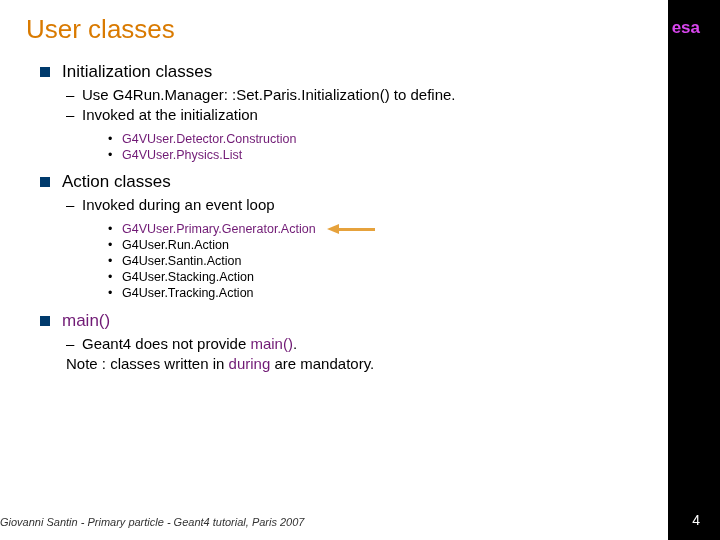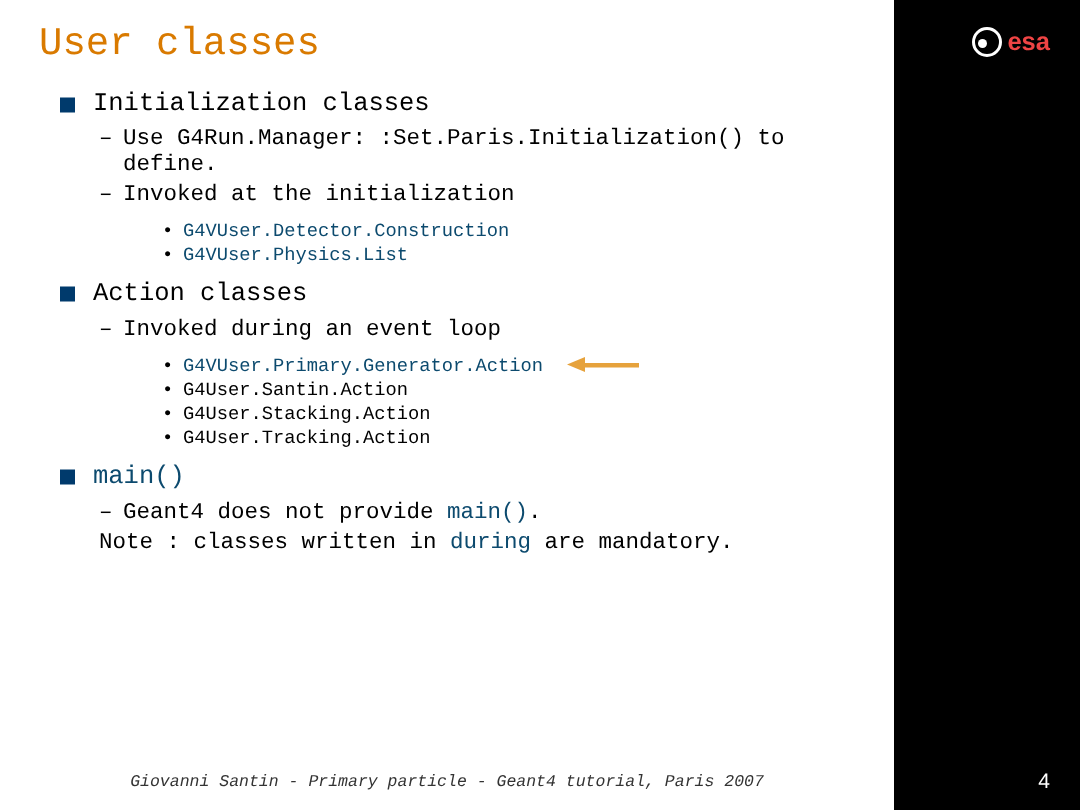--- a/index.html
+++ b/index.html
@@ -5,26 +5,25 @@
   * { box-sizing: border-box; margin: 0; padding: 0; }
   body {
     width: 720px;
     height: 540px;
     background: #000;
     font-family: Arial, Helvetica, sans-serif;
     position: relative;
     overflow: hidden;
   }
   .slide {
-    width: 596px;
+    width: 668px;
     height: 540px;
     background: #fff;
     position: relative;
     padding: 14px 26px 0 26px;
-    font-family: Liberation Mono, monospace;
   }
   .title {
     color: #d97a00;
     font-size: 26px;
     font-weight: normal;
     margin-bottom: 16px;
   }
   .sq {
     display: inline-block;
     width: 10px;
@@ -63,21 +62,21 @@
     content: "•";
     position: absolute;
     left: 82px;
   }
   .lvl2-nodash {
     padding-left: 40px;
     font-size: 15px;
     color: #000;
     margin-bottom: 3px;
   }
-  .orange { color: #0c4a6e; }
+  .orange { color: #701a75; }
   .gap { height: 8px; }
   .gap2 { height: 6px; }
   .arrow {
     display: inline-block;
     position: relative;
     width: 48px;
     height: 7px;
     vertical-align: middle;
     margin-left: 8px;
   }
@@ -97,37 +96,37 @@
     height: 0;
     border-top: 5.5px solid transparent;
     border-bottom: 5.5px solid transparent;
     border-right: 12px solid #e6a23c;
   }
   .footer {
     position: absolute;
     bottom: 12px;
     left: 0;
     width: 100%;
-    text-align: center;
+    text-align: left;
     font-size: 11px;
     font-style: italic;
     color: #333;
   }
   .pagenum {
     position: absolute;
     right: 20px;
     bottom: 12px;
     color: #fff;
     font-size: 14px;
   }
   .esa-logo {
     position: absolute;
     right: 20px;
     top: 18px;
-    color: #ef4444;
+    color: #d946ef;
     font-size: 17px;
     font-weight: bold;
     display: flex;
     align-items: center;
     gap: 4px;
   }
   .esa-logo .circ {
     width: 20px;
     height: 20px;
     border: 2px solid #fff;
@@ -164,20 +163,21 @@
     <span class="sq"></span><span class="txt">Action classes</span>
   </div>
   <div class="lvl2">Invoked during an event loop</div>
   <div class="gap2"></div>
   <div class="lvl3">
     <span class="orange">G4VUser.Primary.Generator.Action</span>
     <span class="arrow">
       <span class="arrow-head"></span><span class="arrow-line"></span>
     </span>
   </div>
+  <div class="lvl3">G4User.Run.Action</div>
   <div class="lvl3">G4User.Santin.Action</div>
   <div class="lvl3">G4User.Stacking.Action</div>
   <div class="lvl3">G4User.Tracking.Action</div>
 
   <div class="gap"></div>
 
   <div class="lvl1">
     <span class="sq"></span><span class="txt orange">main()</span>
   </div>
   <div class="lvl2">

